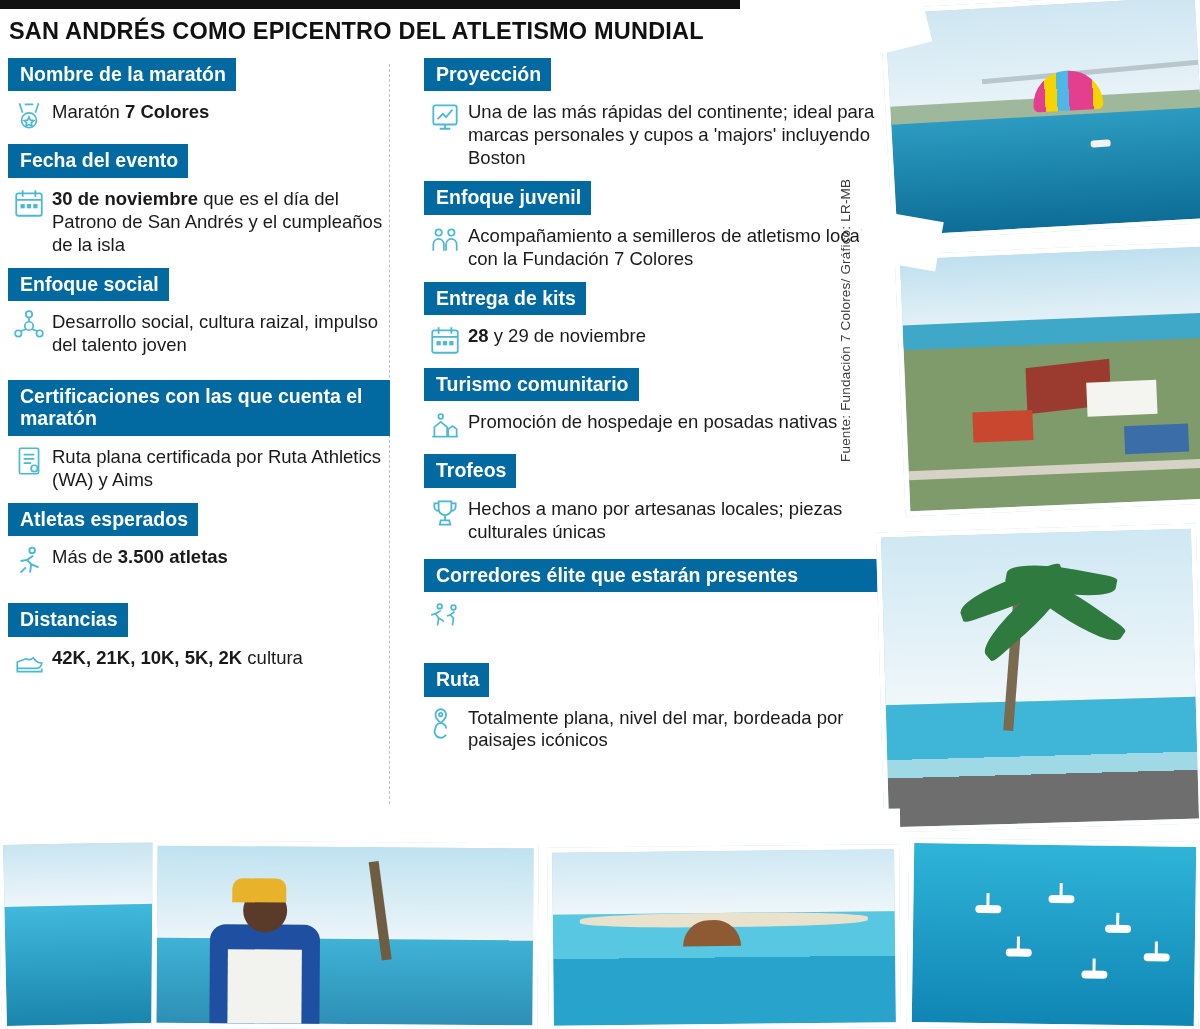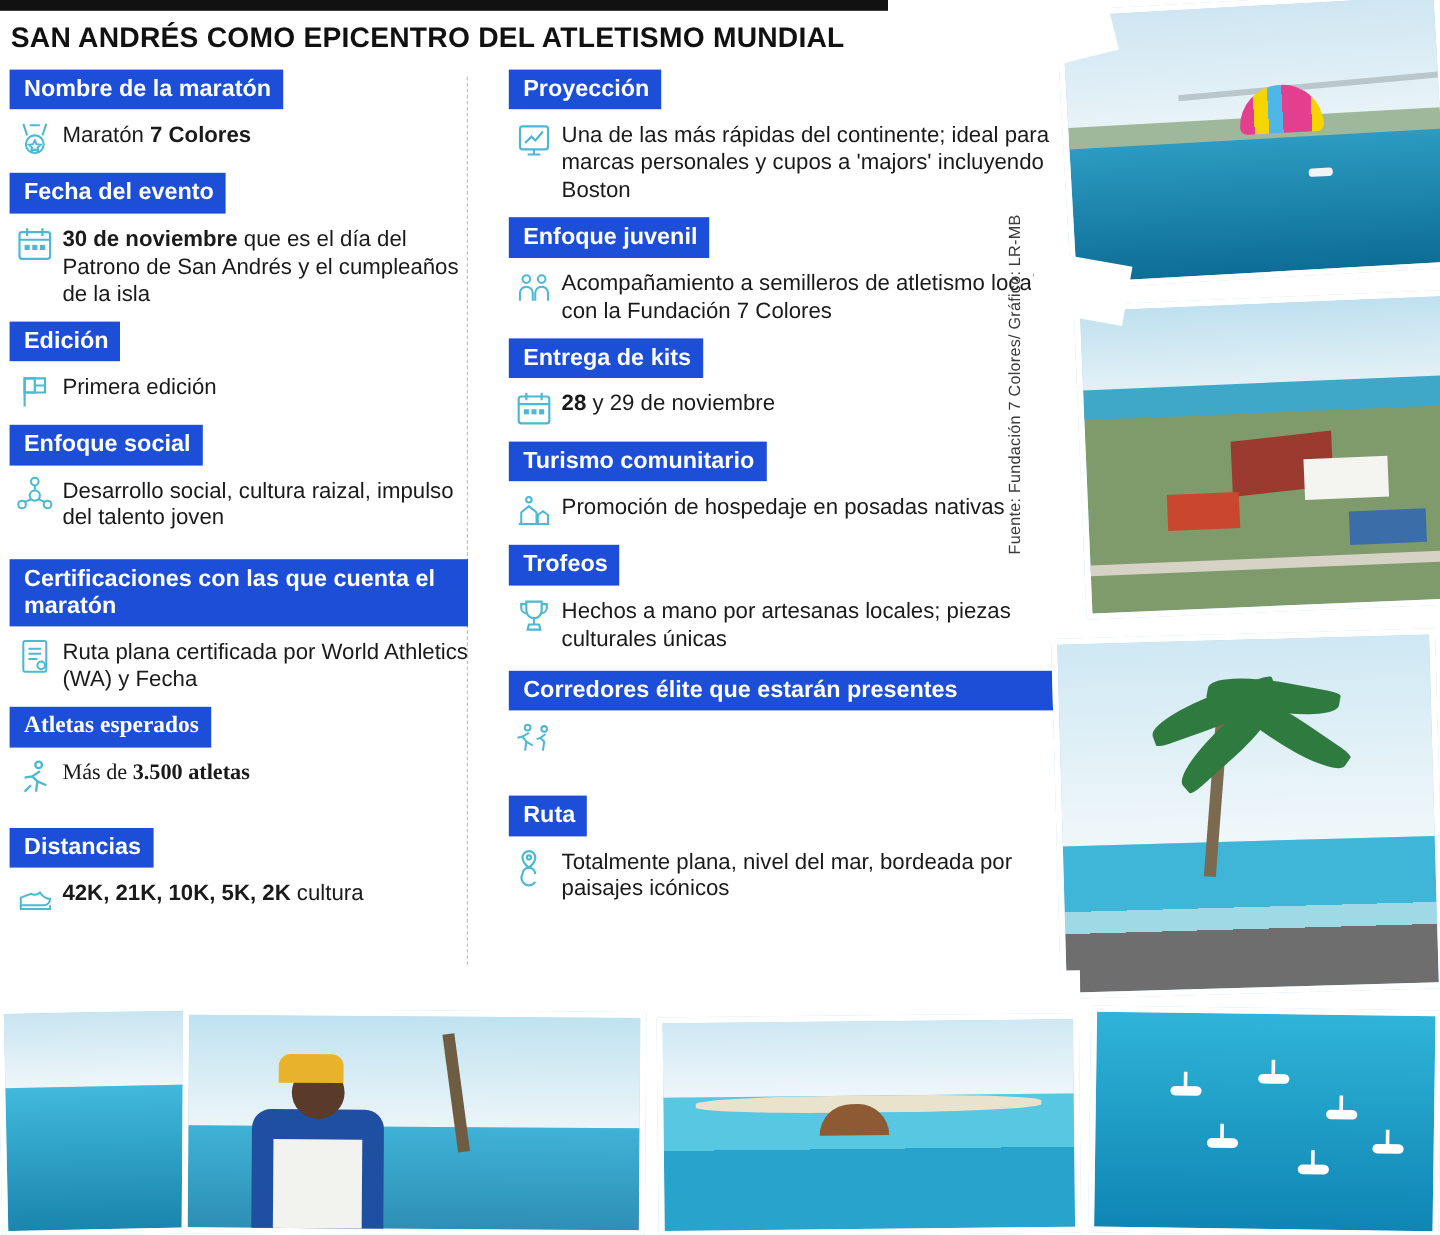--- a/index.html
+++ b/index.html
@@ -50,21 +50,21 @@
   .divider {
     position: absolute;
     left: 389px; top: 6px;
     width: 0; height: 740px;
     border-left: 1px dashed #b9c2c7;
   }
 
   .block { margin-bottom: 2px; }
 
   .bar {
-    background: #1d4ed8;
+    background: #0369a1;
     color: #ffffff;
     font-weight: bold;
     font-size: 19.5px;
     padding: 5px 10px 6px 12px;
     line-height: 1.15;
     display: inline-block;
   }
   .bar.wide { display: block; }
 
   .row {
@@ -204,33 +204,20 @@
               <path d="M4 13 h24 M10 4 v6 M22 4 v6"></path>
             <rect x="8" y="17" width="4" height="4" fill="currentColor" stroke="none"></rect>
             <rect x="14" y="17" width="4" height="4" fill="currentColor" stroke="none"></rect>
             <rect x="20" y="17" width="4" height="4" fill="currentColor" stroke="none"></rect>
           </svg>
         </span>
         <span class="txt"><span></span><b>30 de noviembre</b><span> que es el día del Patrono de San Andrés y el cumpleaños de la isla</span></span>
       </div>
     </div>
 
-    <div class="block">
-      <div class="bar">Edición</div>
-      <div class="row">
-        <span class="ico">
-          <svg viewBox="0 0 32 32" fill="none" stroke="currentColor" stroke-width="1.7">
-            <path d="M8 28 V5"></path>
-              <path d="M8 6 h16 v11 H8z"></path>
-              <path d="M8 6 h8 v5.5 h8 M16 11.5 v5.5 H8"></path>
-          </svg>
-        </span>
-        <span class="txt"><span>Primera edición</span><b></b><span></span></span>
-      </div>
-    </div>
 
     <div class="block">
       <div class="bar">Enfoque social</div>
       <div class="row">
         <span class="ico">
           <svg viewBox="0 0 32 32" fill="none" stroke="currentColor" stroke-width="1.6">
             <circle cx="16" cy="16" r="4"></circle>
               <circle cx="16" cy="5" r="3"></circle>
               <circle cx="6" cy="23" r="3"></circle>
               <circle cx="26" cy="23" r="3"></circle>
@@ -244,25 +231,25 @@
     <div class="block" style="margin-top:14px;">
       <div class="bar wide">Certificaciones con las que cuenta el maratón</div>
       <div class="row">
         <span class="ico">
           <svg viewBox="0 0 32 32" fill="none" stroke="currentColor" stroke-width="1.6">
             <rect x="7" y="4" width="18" height="24" rx="1.5"></rect>
               <path d="M11 10 h10 M11 14 h10 M11 18 h7"></path>
             <circle cx="21" cy="23" r="3"></circle>
           </svg>
         </span>
-        <span class="txt"><span>Ruta plana certificada por World Athletics (WA) y Fecha</span><b></b><span></span></span>
-      </div>
-    </div>
-
-    <div class="block" style="font-family:Liberation Serif, serif;">
+        <span class="txt"><span>Ruta plana certificada por Ruta Athletics (WA) y Aims</span><b></b><span></span></span>
+      </div>
+    </div>
+
+    <div class="block" style="">
       <div class="bar">Atletas esperados</div>
       <div class="row">
         <span class="ico">
           <svg viewBox="0 0 32 32" fill="none" stroke="currentColor" stroke-width="1.8">
             <circle cx="19" cy="6" r="2.6"></circle>
               <path d="M20 11 l-6 4 4 4 -1 8 M14 15 l-6 1 M18 19 l7 3 M8 27 l5-5"></path>
           </svg>
         </span>
         <span class="txt"><span>Más de </span><b>3.500 atletas</b><span></span></span>
       </div>

